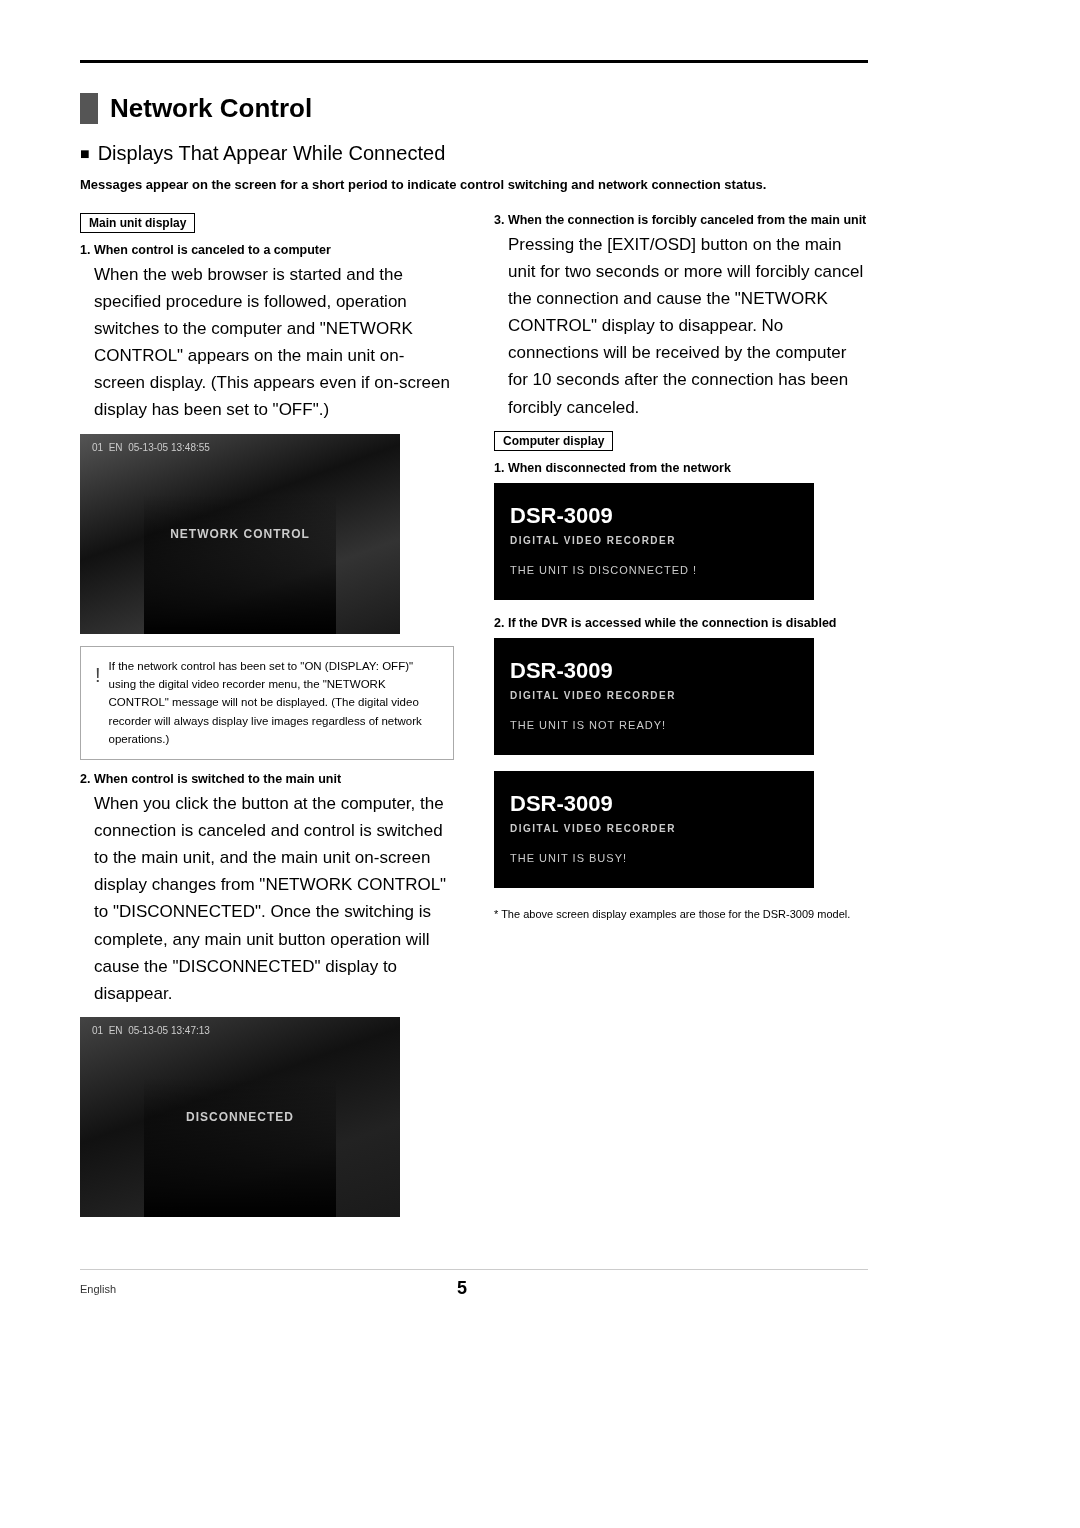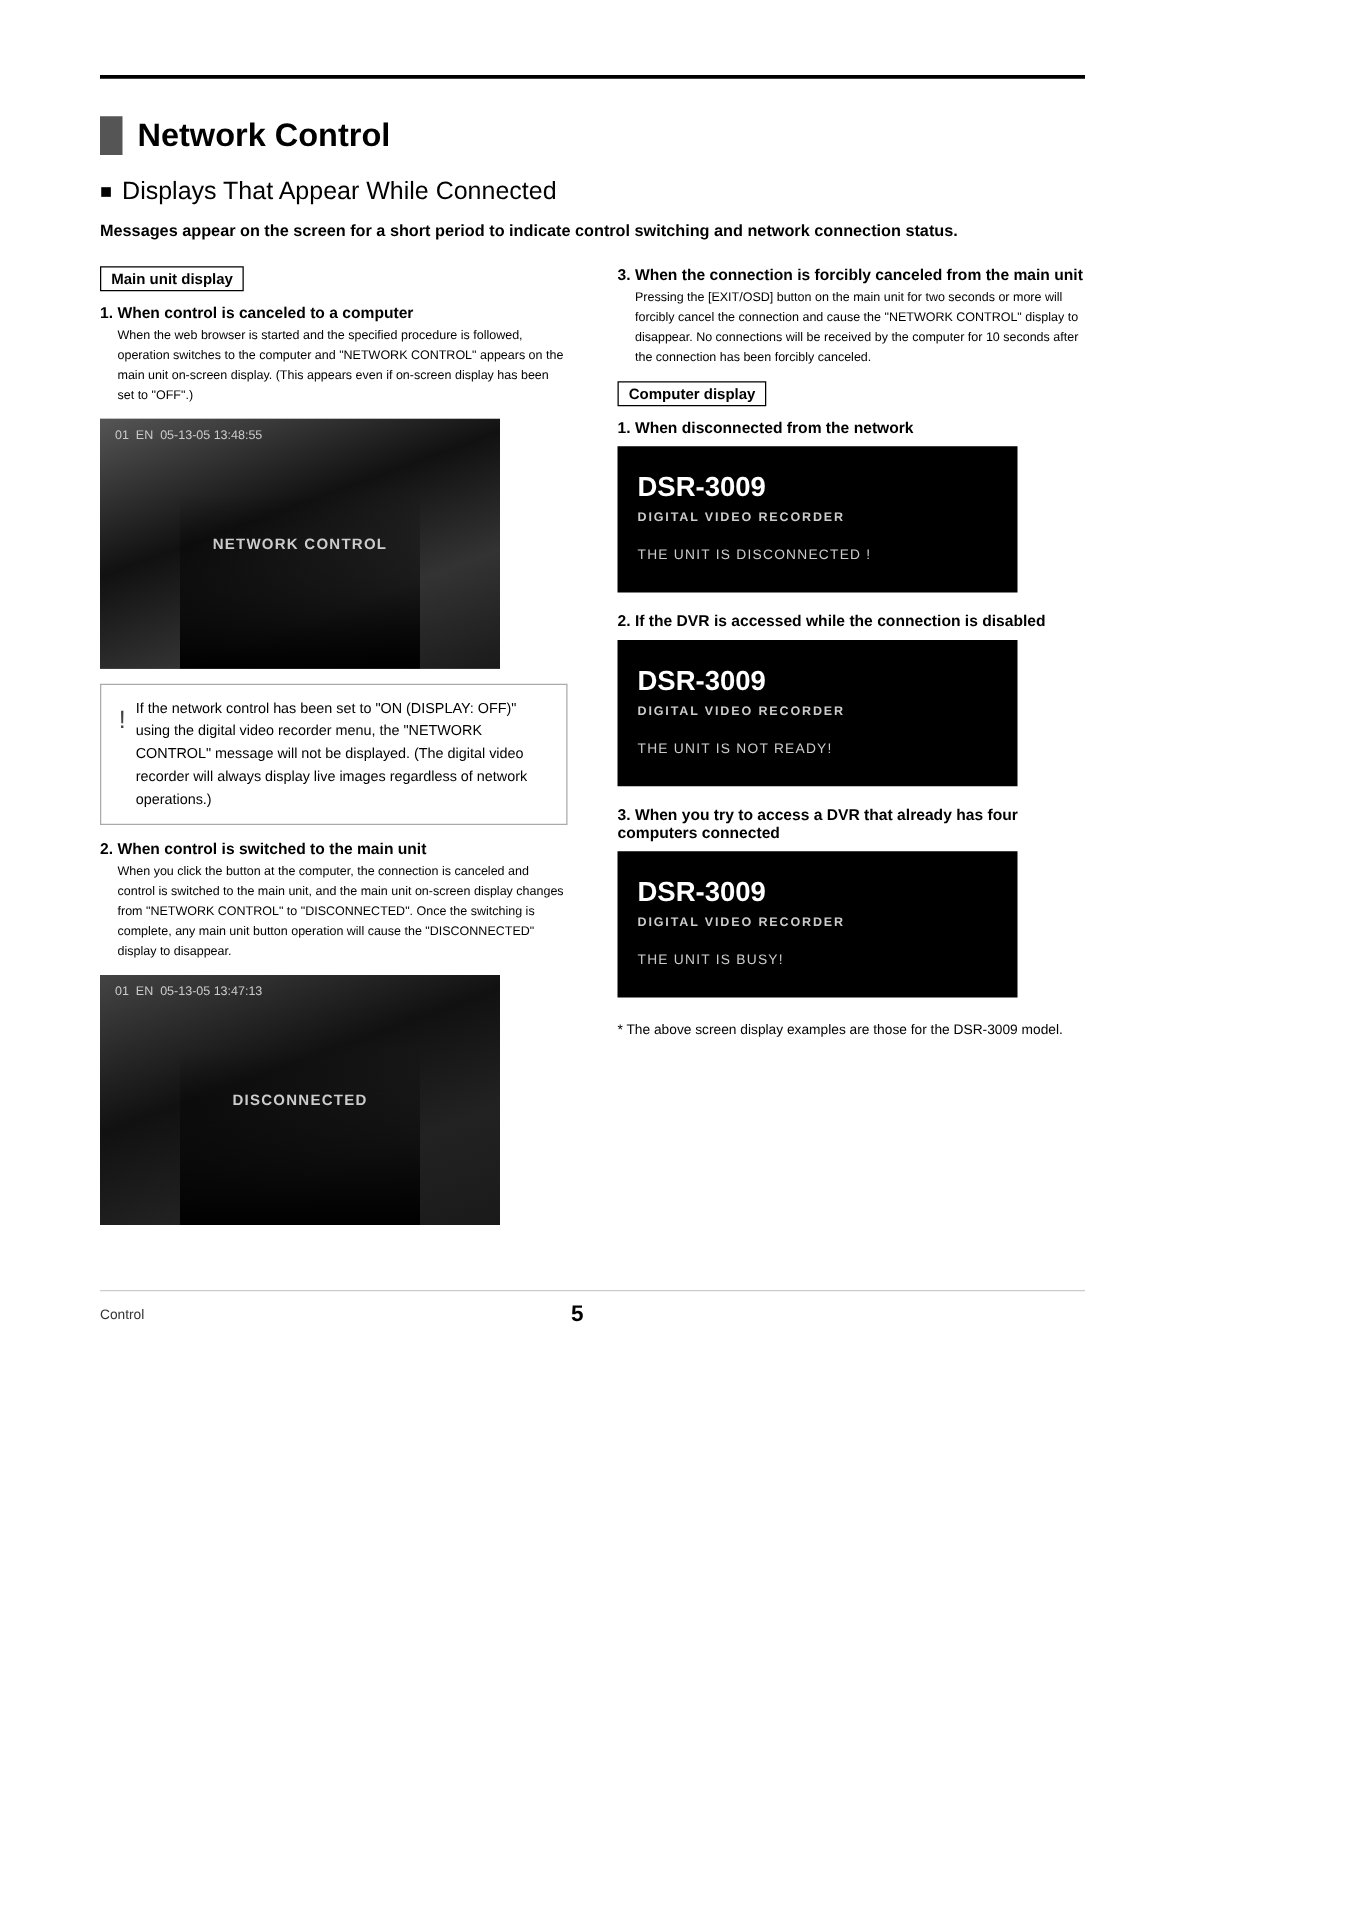--- a/index.html
+++ b/index.html
@@ -85,21 +85,21 @@
     
     .numbered-item {
       margin-bottom: 10px;
     }
     .numbered-item .item-title {
       font-size: 12.5px;
       font-weight: bold;
       margin-bottom: 4px;
     }
     .numbered-item .item-body {
-      font-size: 10px;
+      font-size: 17px;
       line-height: 1.6;
       margin-left: 14px;
       margin-bottom: 6px;
     }
 
     
     .screenshot-img {
       width: 100%;
       max-width: 320px;
       height: 200px;
@@ -334,35 +334,31 @@
         </div>
         <div class="dsr-screen">
           <div class="dsr-title">DSR-3009</div>
           <div class="dsr-subtitle">DIGITAL VIDEO RECORDER</div>
           <div class="dsr-status">THE UNIT IS NOT READY!</div>
         </div>
       </div>
 
       
       <div class="numbered-item">
-        <div class="item-title">
-          <span>3. </span>
-          <span>When you try to access a DVR that already has four computers connected</span>
-        </div>
         <div class="dsr-screen">
           <div class="dsr-title">DSR-3009</div>
           <div class="dsr-subtitle">DIGITAL VIDEO RECORDER</div>
           <div class="dsr-status">THE UNIT IS BUSY!</div>
         </div>
       </div>
 
       
       <div class="footer-note">* The above screen display examples are those for the DSR-3009 model.</div>
 
     </div>
   </div>
 
   <div class="bottom-bar">
-    <div class="page-lang">Control</div>
+    <div class="page-lang">English</div>
     <div class="page-number">5</div>
     <div style="width:60px;"></div>
   </div>
 </div>
 
 </body></html>

